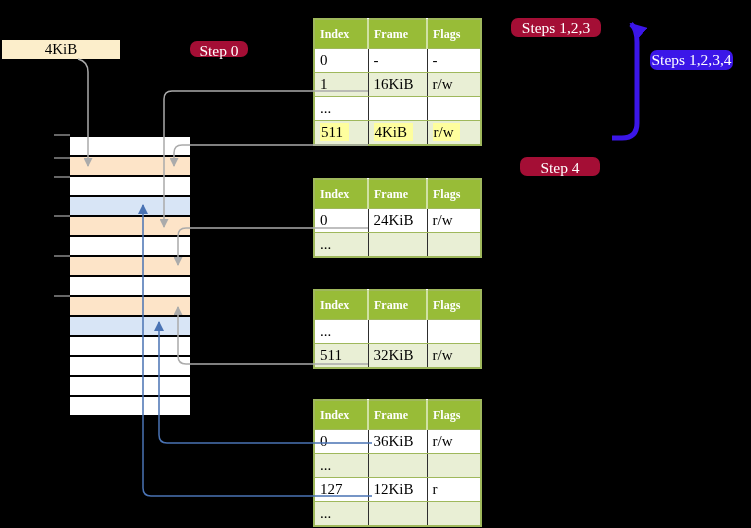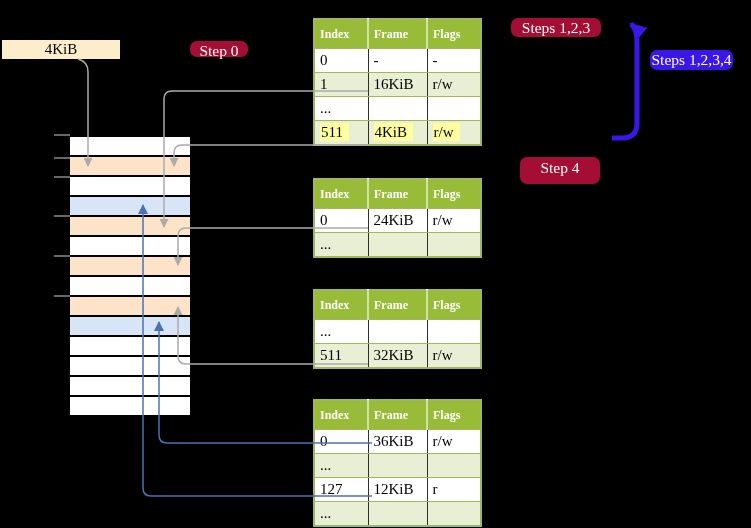--- a/index.html
+++ b/index.html
@@ -54,21 +54,21 @@
 </head>
 <body>
 
 <div id="canvas">
 
   <div id="label-4kib">4KiB</div>
 
   <div class="badge red" style="left:190px;top:41px;width:58px;height:16px;line-height:19px;">Step 0</div>
   <div class="badge red" style="left:511px;top:18px;width:90px;height:19px;line-height:19px;">Steps 1,2,3</div>
   <div class="badge blue" style="left:650px;top:20px;width:83px;height:20px;line-height:20px;margin-top:30px;">Steps 1,2,3,4</div>
-  <div class="badge red" style="left:520px;top:157px;width:80px;height:27px;line-height:21px;">Step 4</div>
+  <div class="badge red" style="left:520px;top:157px;width:80px;height:19px;line-height:21px;">Step 4</div>
 
   <div id="memcol">
     <div class="mrow mem-white"></div>
     <div class="mrow mem-orange"></div>
     <div class="mrow mem-white"></div>
     <div class="mrow mem-blue"></div>
     <div class="mrow mem-orange"></div>
     <div class="mrow mem-white"></div>
     <div class="mrow mem-orange"></div>
     <div class="mrow mem-white"></div>

